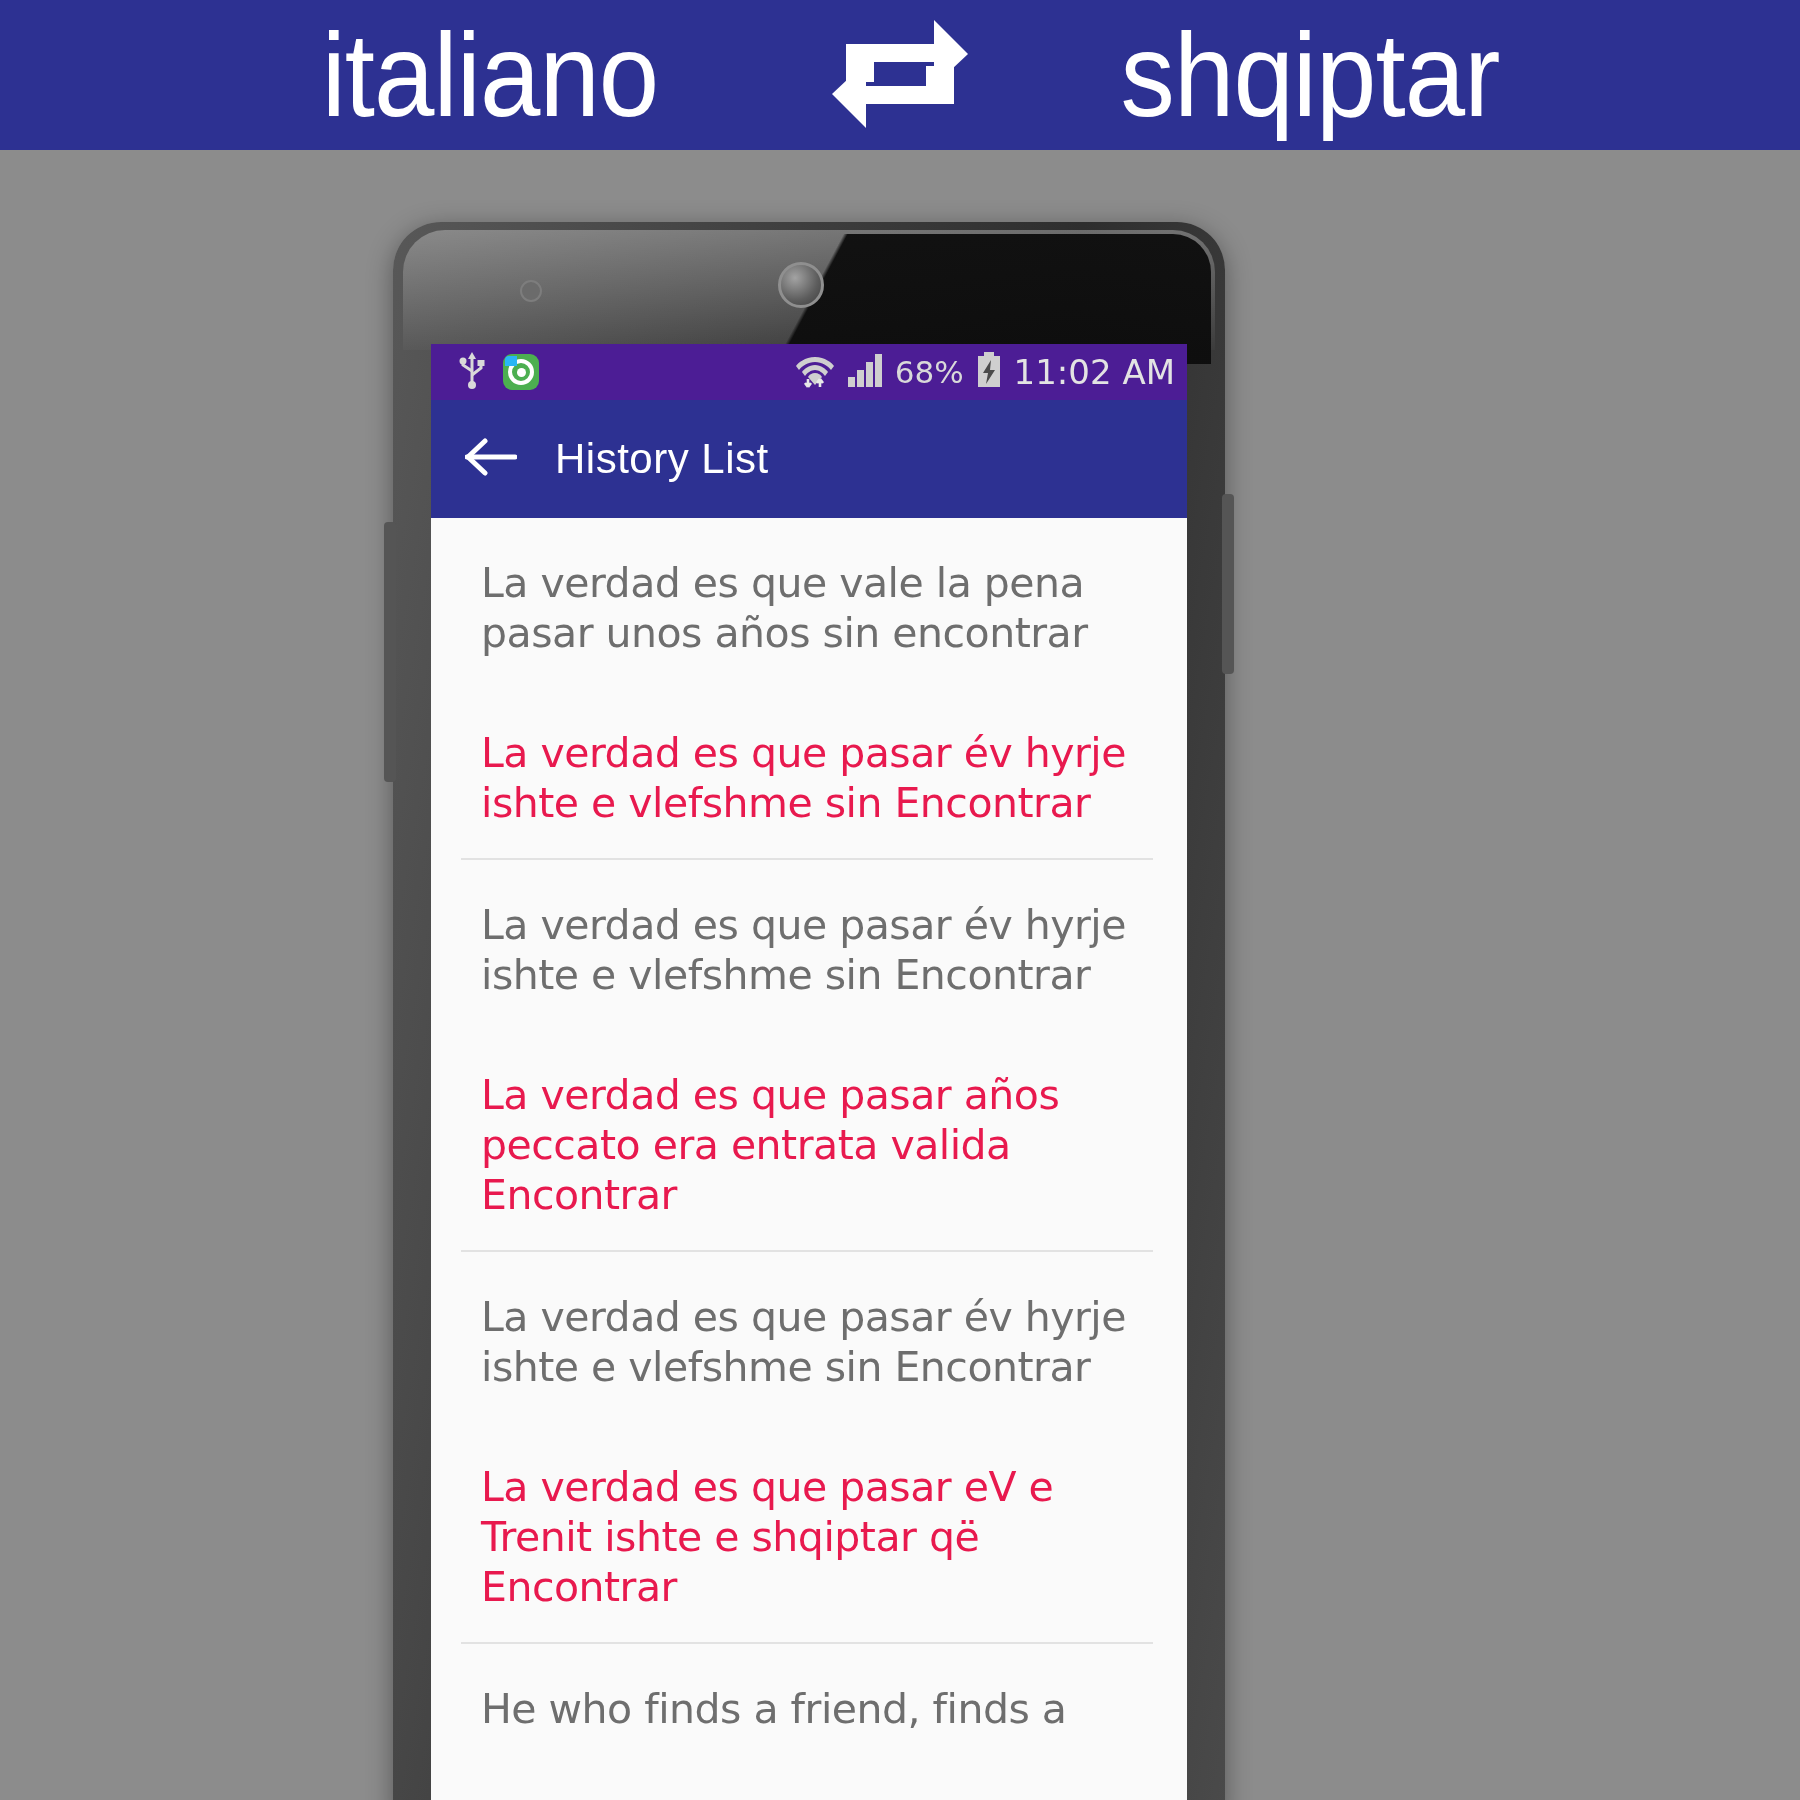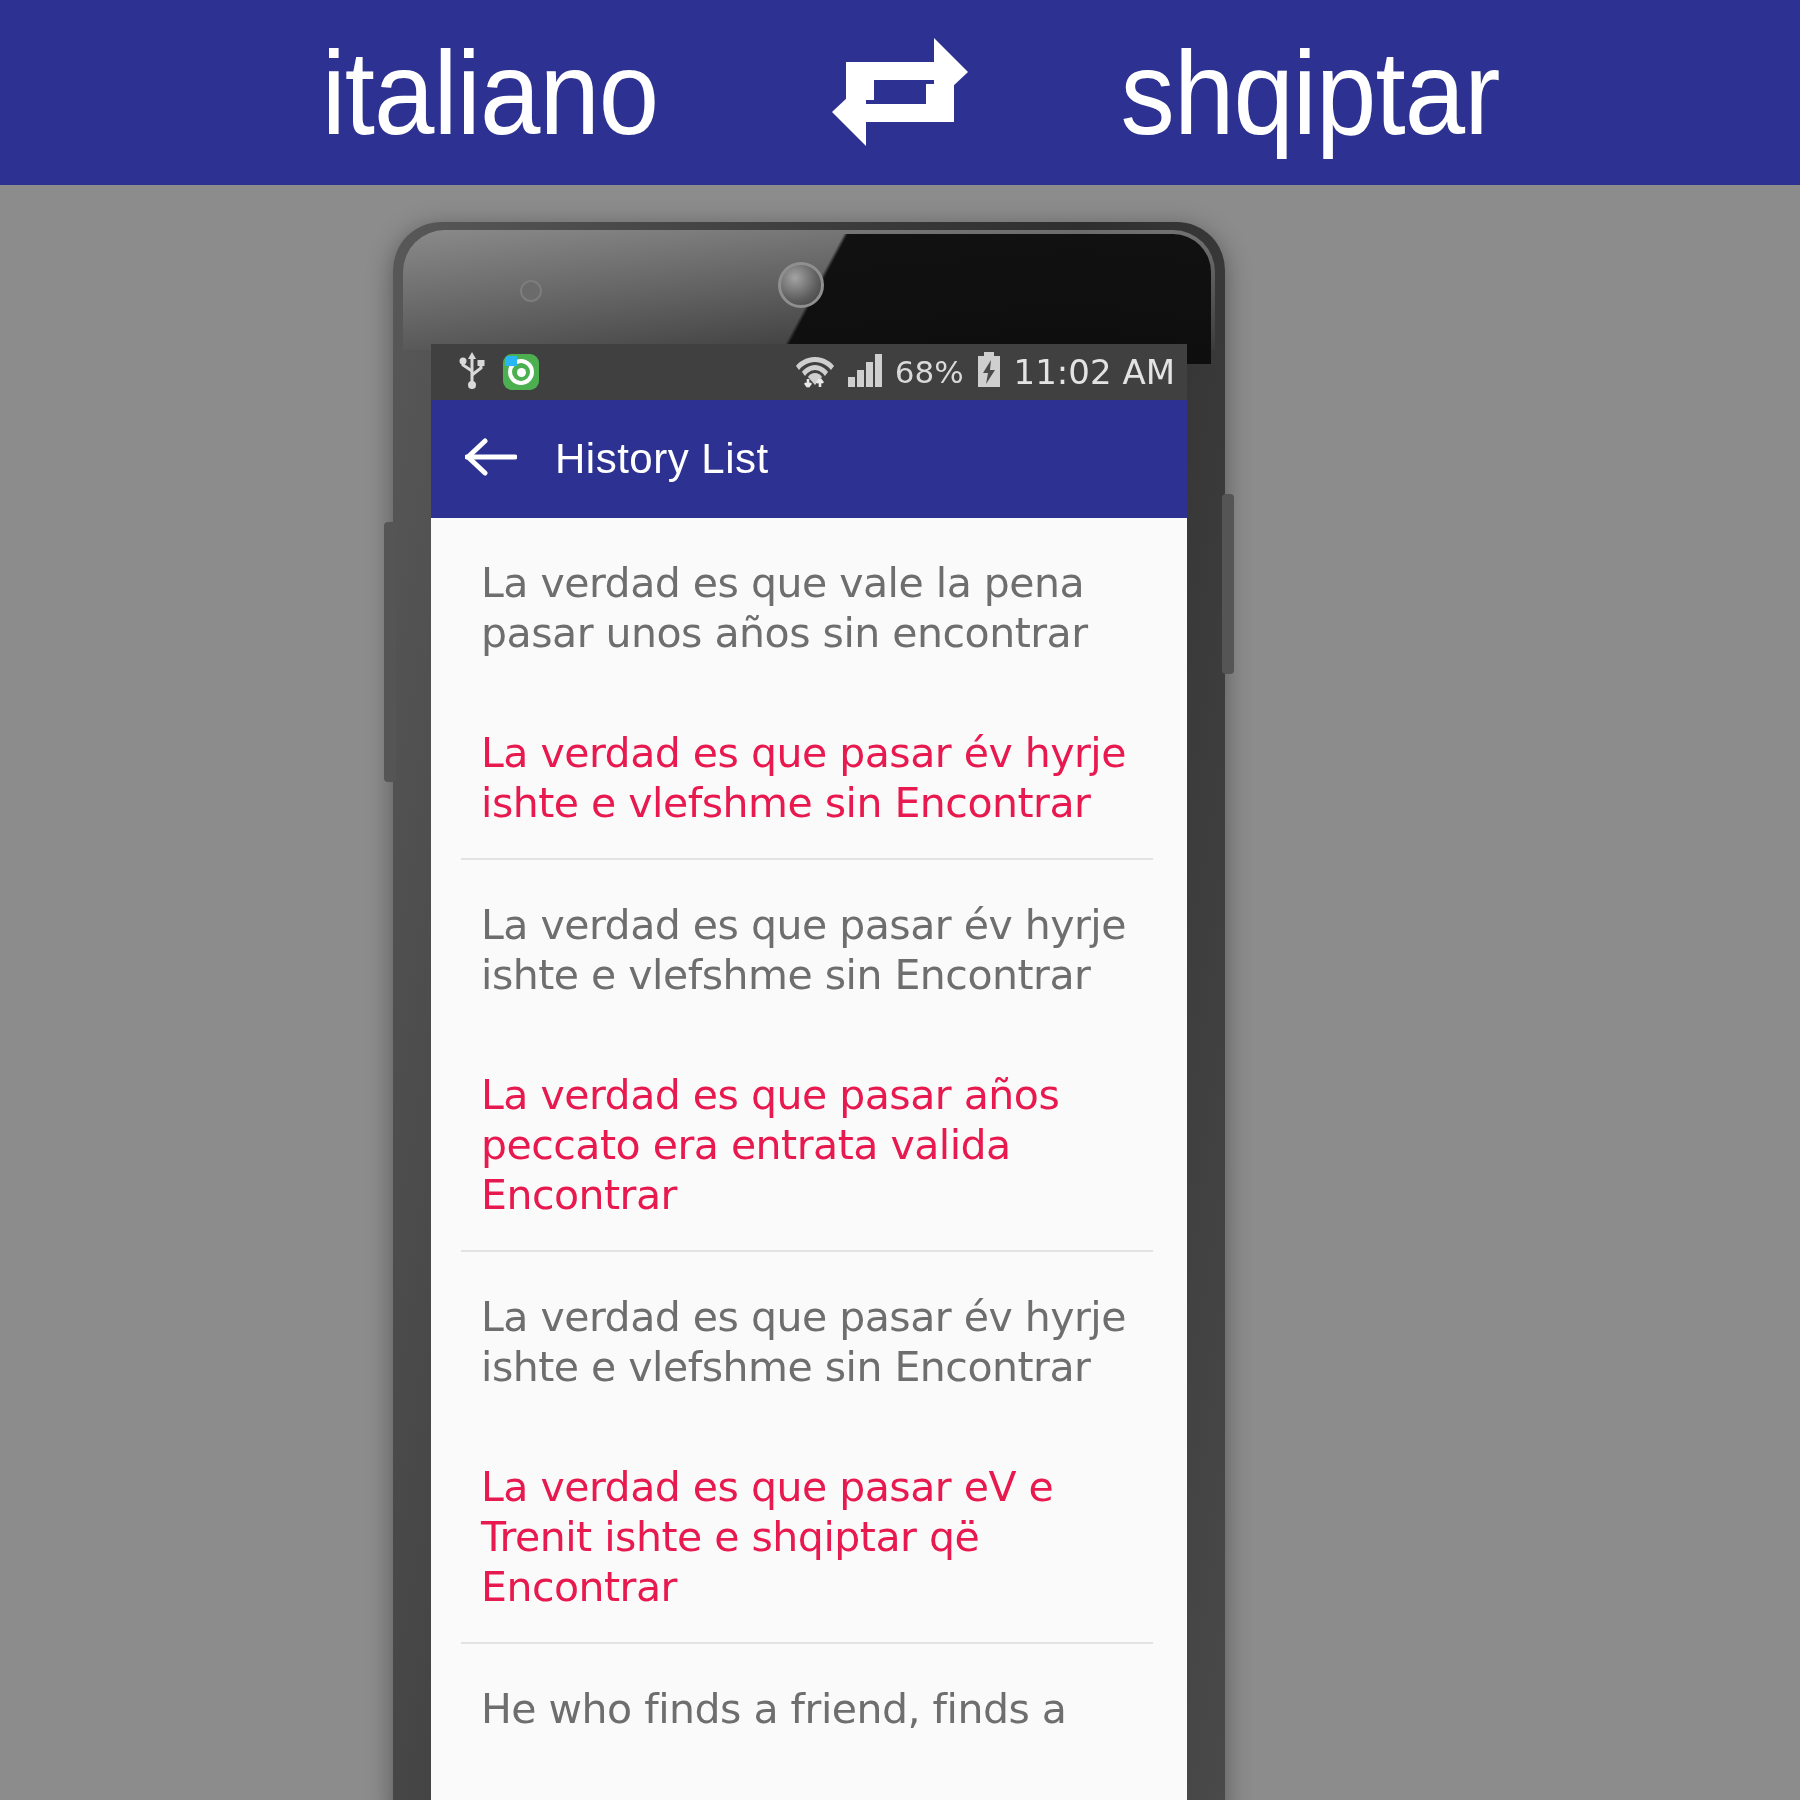--- a/index.html
+++ b/index.html
@@ -6,21 +6,21 @@
   html, body {
     width: 1800px; height: 1800px;
     overflow: hidden;
     font-family: "DejaVu Sans", sans-serif;
   }
   body { background: #8c8c8c; position: relative; }
 
   
   .promo-banner {
     position: absolute; top: 0; left: 0;
-    width: 1800px; height: 185px;
+    width: 1800px; height: 150px;
     background: #2d3192;
     display: flex; align-items: center; justify-content: center;
     gap: 0px;
   }
   .promo-lang {
     color: #ffffff;
     font-family: "Liberation Sans", sans-serif;
     font-size: 118px;
     font-weight: 400;
     line-height: 1;
@@ -81,21 +81,21 @@
   
   .screen {
     position: absolute; left: 38px; top: 122px;
     width: 756px; height: 1478px;
     background: #fafafa;
     overflow: hidden;
   }
 
   
   .statusbar {
-    height: 56px; background: #404040;
+    height: 56px; background: #4c1d95;
     display: flex; 
     padding: 0 12px 0 28px;
     color: #d9d9d9;
   }
   .sb-left  { display: flex; align-items: center; gap: 18px; }
   .sb-right { margin-left: auto; display: flex; align-items: center; gap: 12px; }
   .sb-time {
     font-family: "DejaVu Sans", sans-serif;
     font-size: 34px; color: #e3e3e3; letter-spacing: 0px;
     white-space: nowrap;

